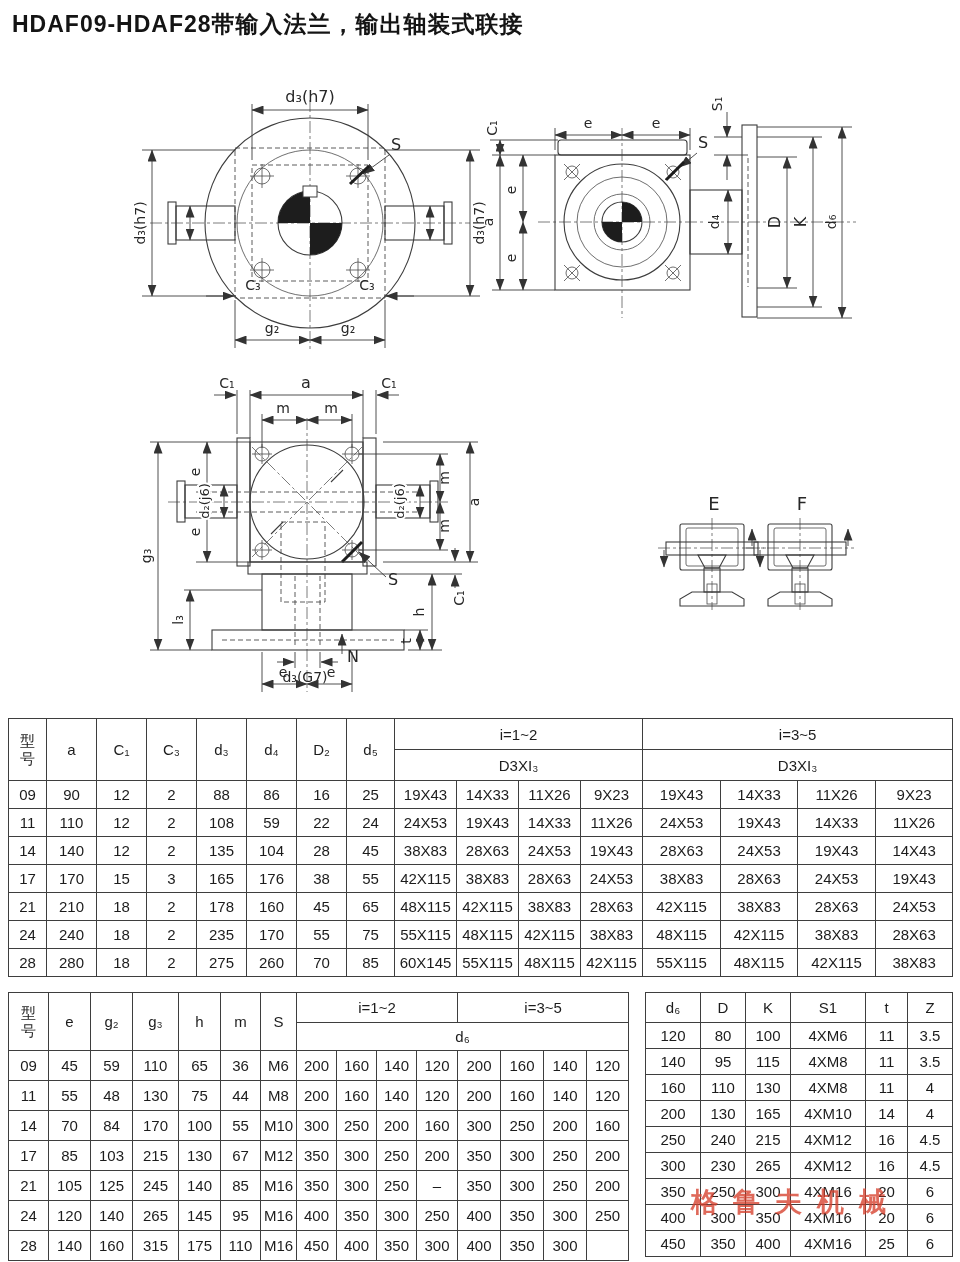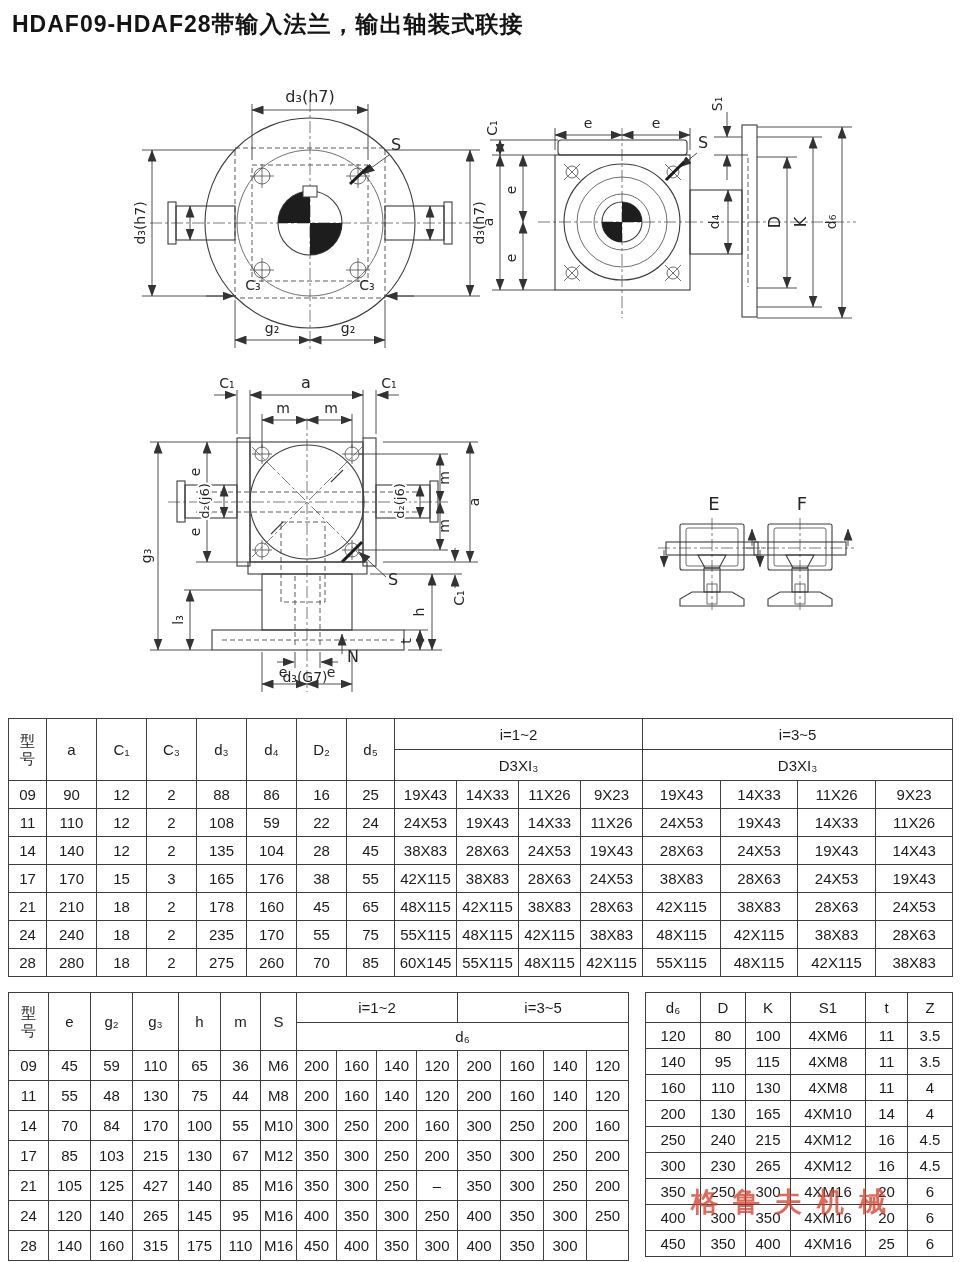--- a/index.html
+++ b/index.html
@@ -584,21 +584,21 @@
         <td>200</td>
         <td>350</td>
         <td>300</td>
         <td>250</td>
         <td>200</td>
       </tr>
       <tr>
         <td>21</td>
         <td>105</td>
         <td>125</td>
-        <td>427</td>
+        <td>245</td>
         <td>140</td>
         <td>85</td>
         <td>M16</td>
         <td>350</td>
         <td>300</td>
         <td>250</td>
         <td>–</td>
         <td>350</td>
         <td>300</td>
         <td>250</td>

